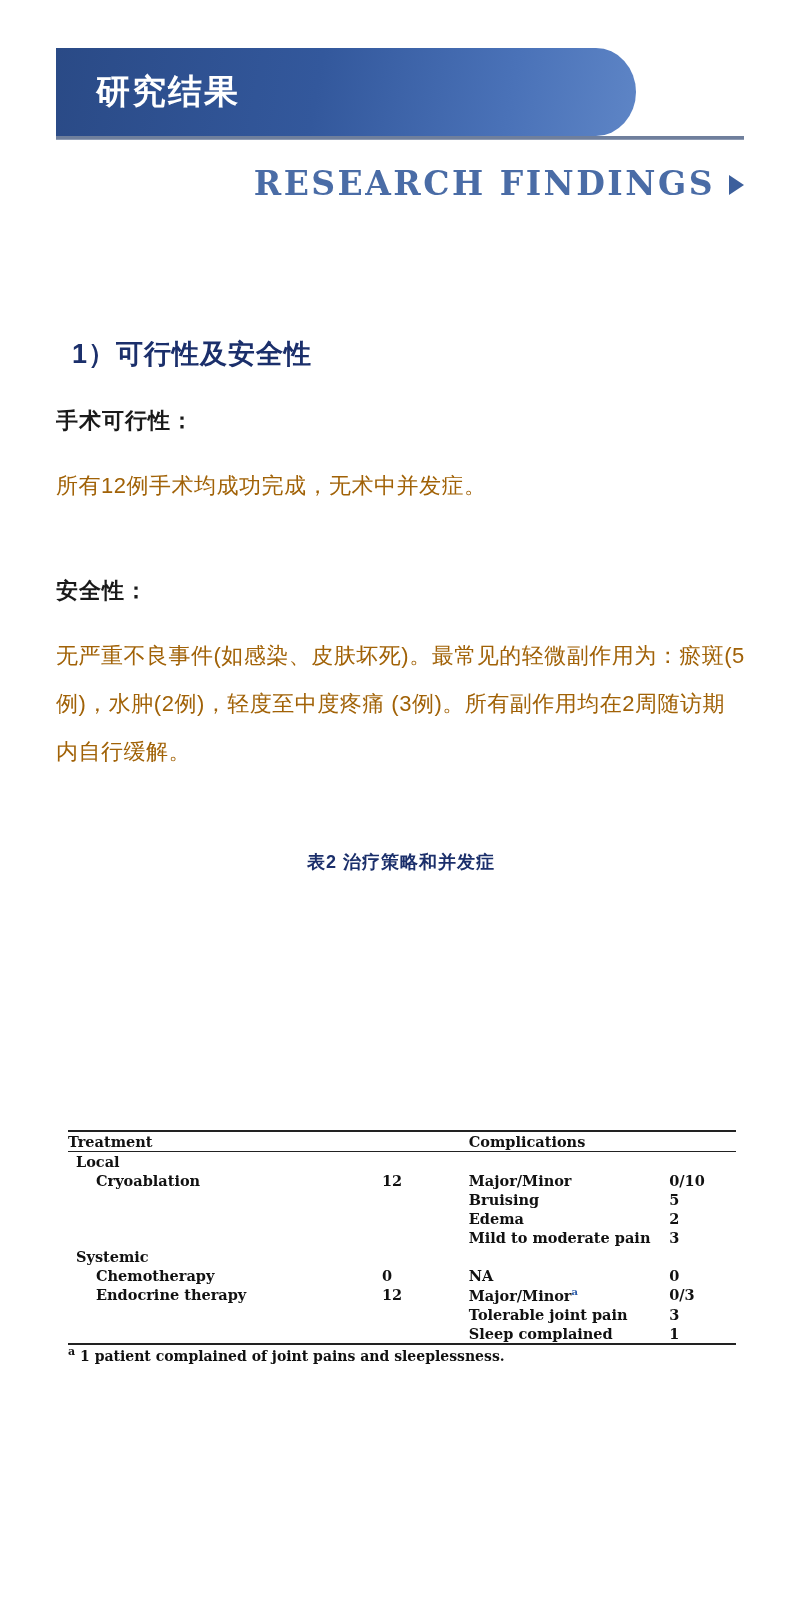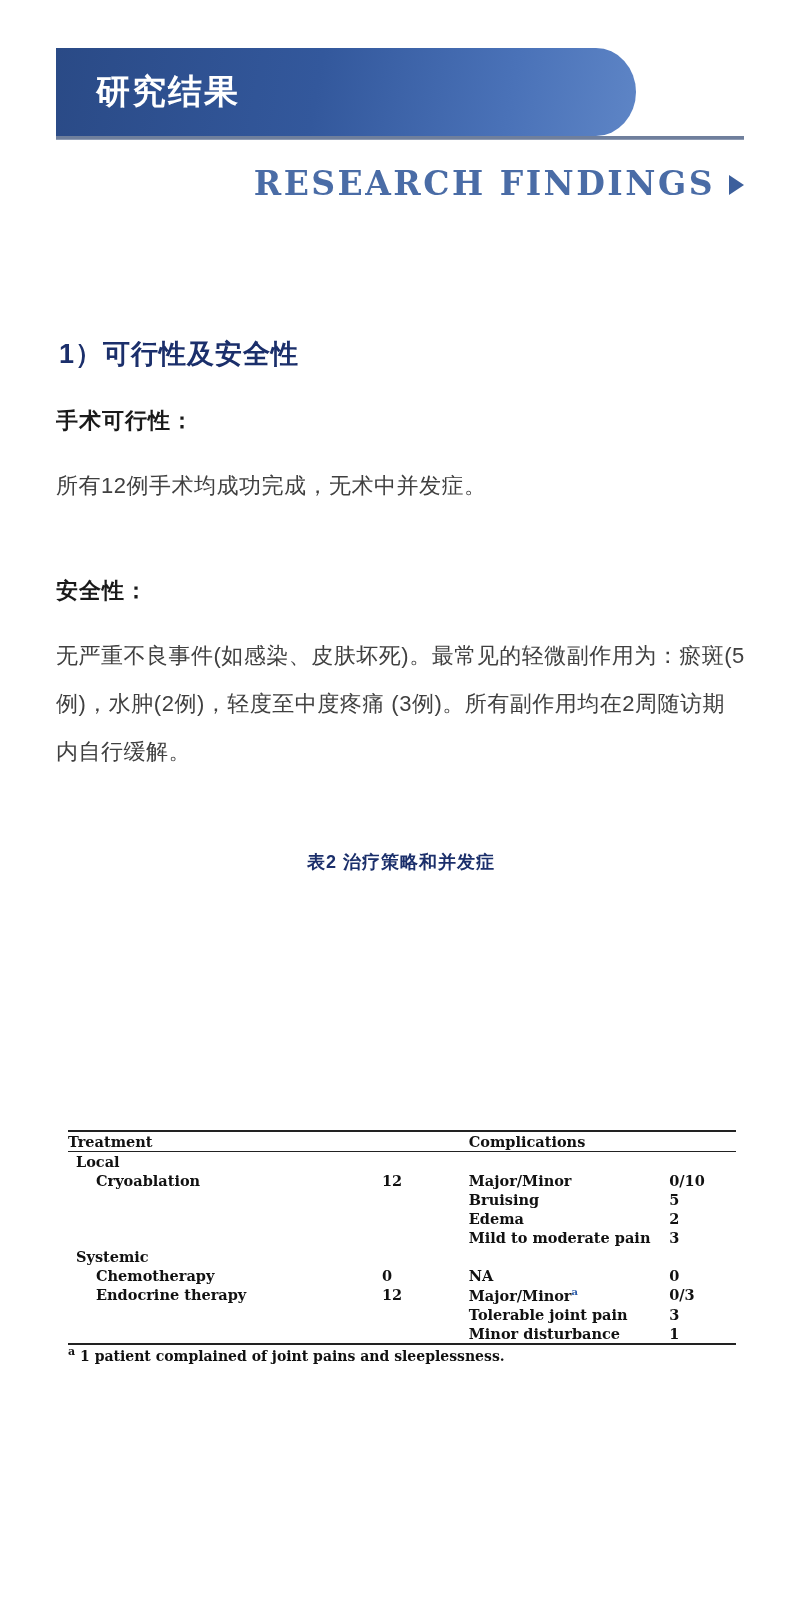--- a/index.html
+++ b/index.html
@@ -91,33 +91,33 @@
     position: absolute;
     left: 56px;
     top: 336px;
     width: 690px;
   }
   .section-heading {
     font-size: 27px;
     font-weight: bold;
     color: #1b2f6b;
     letter-spacing: 1px;
-    margin: 0 0 34px 3px;
+    margin: 0 0 34px 16px;
   }
   .sub-heading {
     font-size: 22px;
     font-weight: bold;
     color: #1a1a1a;
     letter-spacing: 1px;
     margin: 0 0 26px 0;
   }
   .para {
     font-size: 22px;
     line-height: 48px;
-    color: #404040;
+    color: #a16207;
     letter-spacing: 0.5px;
     margin: 0;
   }
   .gap-lg { height: 66px; }
 
   .table-caption {
     text-align: center;
     font-size: 18px;
     font-weight: bold;
     color: #1b2f6b;
@@ -262,21 +262,21 @@
           </tr>
           <tr>
             <td class="indent2"></td>
             <td></td>
             <td>Tolerable joint pain</td>
             <td>3</td>
           </tr>
           <tr class="rule-bot">
             <td class="indent2"></td>
             <td></td>
-            <td>Minor disturbance</td>
+            <td>Sleep complained</td>
             <td>1</td>
           </tr>
         </tbody>
     </table>
     <div class="footnote">
       <sup>a</sup>
       <span>1 patient complained of joint pains and sleeplessness.</span>
     </div>
   </div>
 

